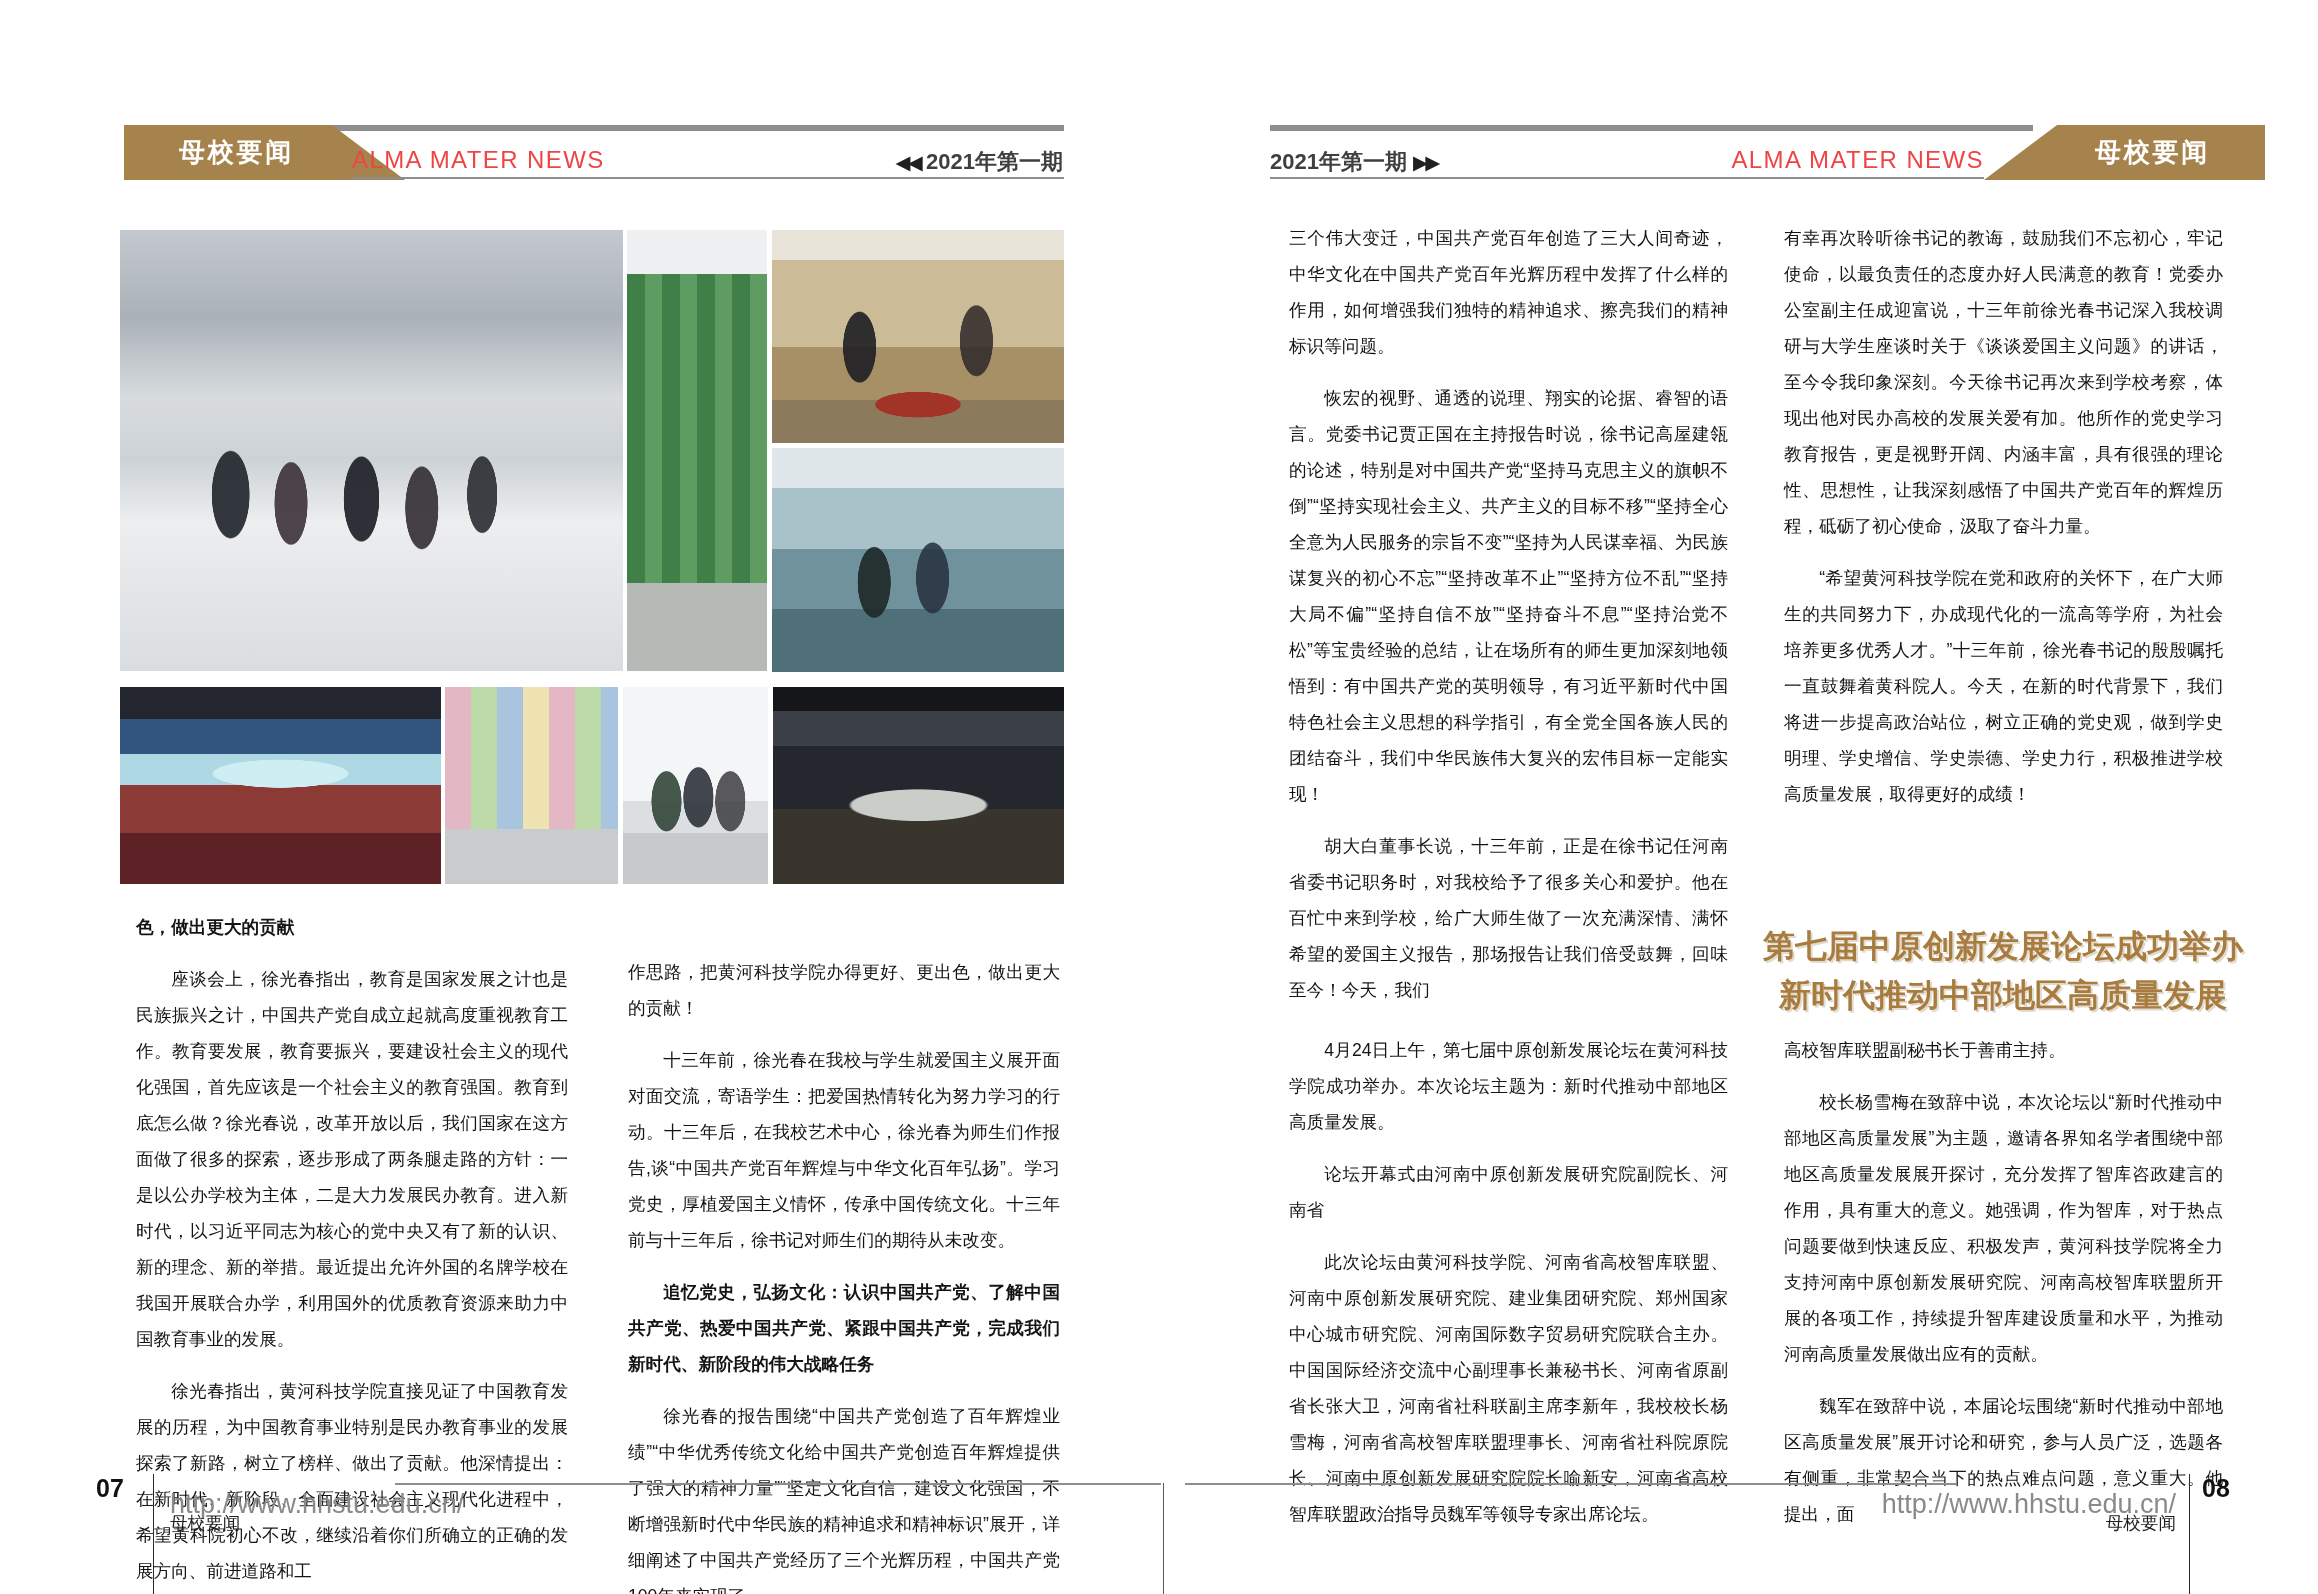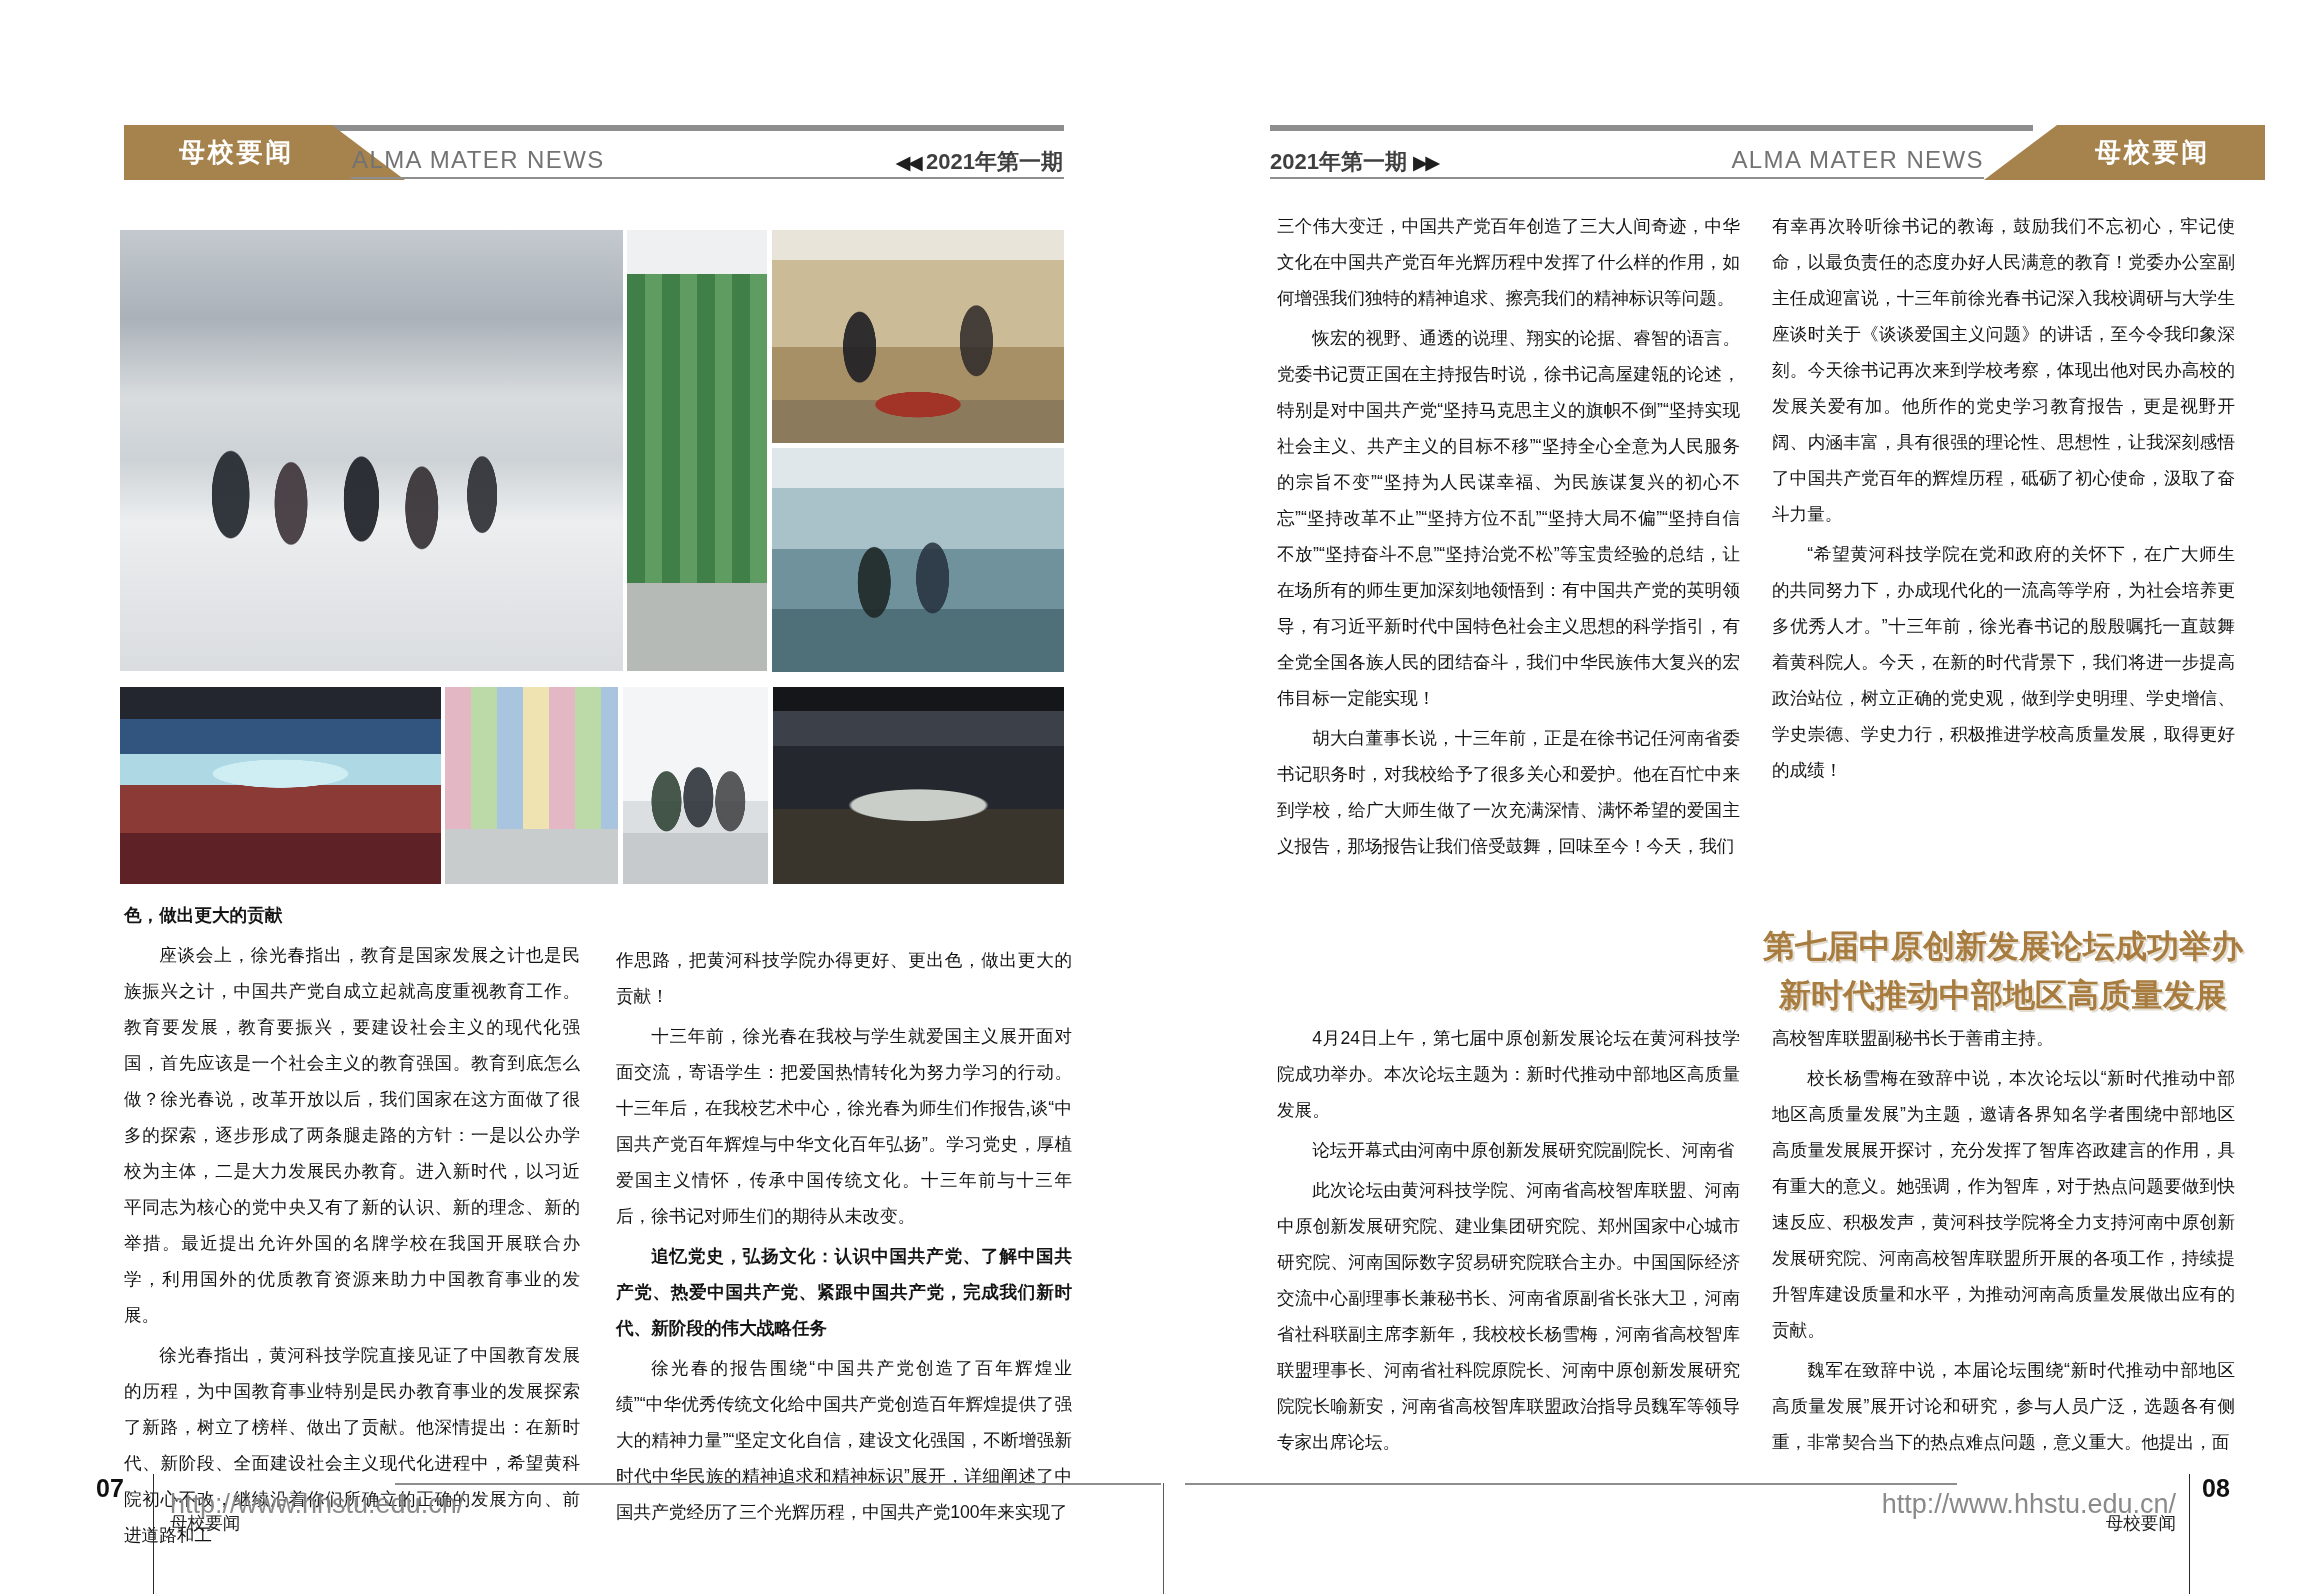--- a/index.html
+++ b/index.html
@@ -1,27 +1,27 @@
 <!DOCTYPE html>
 <html style="font-size:7.4px"><head>
 <meta charset="utf-8">
 <style>
   html,body{margin:0;padding:0;background:#ffffff;}
   .canvas{position:relative;width:2333px;height:1594px;background:#ffffff;overflow:hidden;
           font-family:"Liberation Sans","DejaVu Sans",sans-serif;color:#141414;}
   .abs{position:absolute;}
-  p{margin:4px;}
+  p{margin:16px;}
   
   .gold-tab{background:#a6824c;color:#fff;font-weight:bold;font-size:26px;letter-spacing:2.8px;
             line-height:55px;text-align:center;}
   .gold-tab.left{clip-path:polygon(0 0,74% 0,100% 100%,0 100%);padding-right:56px;}
   .gold-tab.right{clip-path:polygon(26% 0,100% 0,100% 100%,0 100%);padding-left:56px;}
   .hdr-bar{background:#8e8e8e;height:6px;}
   .hdr-line{background:#8e8e8e;height:2.3px;}
-  .alma{font-size:24px;color:#737373;letter-spacing:1.4px;white-space:nowrap;}
+  .alma{font-size:24px;color:#ef4444;letter-spacing:1.4px;white-space:nowrap;}
   .issue-wrap{font-size:22px;color:#3f3f3f;font-weight:bold;white-space:nowrap;}
   .issue-arrows{font-size:19.5px;color:#1f1f1f;letter-spacing:-2.8px;}
   
   .col{position:absolute;width:464px;}
   .colR{position:absolute;width:471px;}
   .para{font-size:17.6px;line-height:36px;text-align:justify;color:#141414;}
   .indent{text-indent:2em;}
   .bold{font-weight:bold;}
   
   .headline{position:absolute;left:1697px;top:922px;width:612px;text-align:center;

